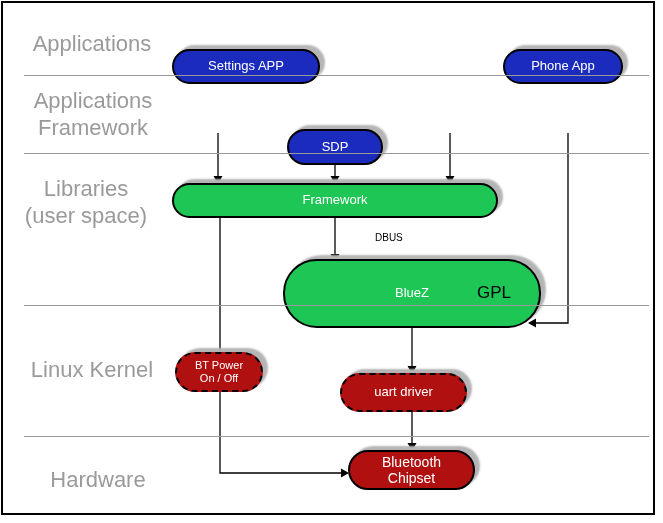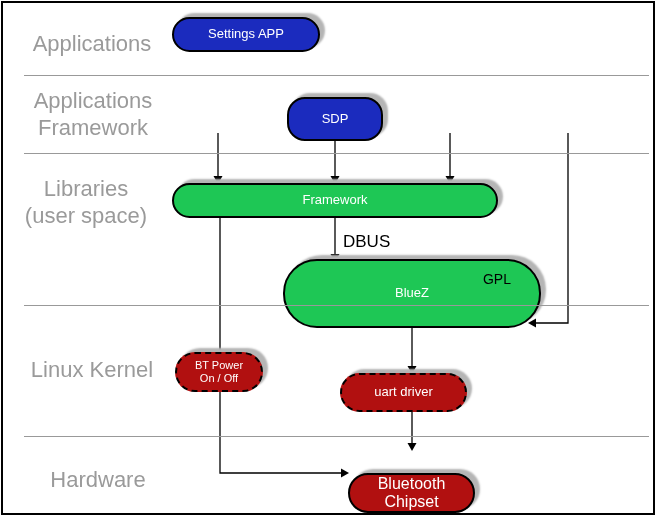--- a/index.html
+++ b/index.html
@@ -30,37 +30,37 @@
   .layer-label{
     position:absolute;color:var(--layer-label-gray);font-size:22px;
     line-height:27px;text-align:center;width:172px;z-index:2;white-space:nowrap;
   }
   .pill{
     position:absolute;display:flex;flex-direction:column;align-items:center;
     justify-content:center;color:var(--text-on-node);font-size:13px;
     border:2px solid #000;box-sizing:border-box;z-index:2;
     box-shadow:5px -4px 2px var(--node-shadow);text-align:center;line-height:1.15;
   }
-  .blue{background:var(--app-node);border-radius:18px;}
+  .blue{background:var(--app-node);border-radius:18px;margin-top:32px;}
   .green{background:var(--lib-node);border-radius:18px;}
   .red{background:var(--kernel-node);border-radius:20px;}
   .dashed{border:2px dashed #000;align-items:center;}
   .sub{font-size:10px;}
   .small{font-size:11px;}
-  .mid{font-size:16px;margin-top:23px;}
+  .mid{font-size:14px;}
   #edges{position:absolute;left:0;top:0;z-index:1;}
   .conn{stroke:var(--connector-black);stroke-width:1.3px;fill:none;}
   .conn-gray{stroke:var(--connector-gray);stroke-width:2px;fill:none;}
   .ah{fill:var(--connector-black);stroke:none;}
   .edge-label{
-    position:absolute;color:var(--annotation-black);font-size:17px;z-index:2;
+    position:absolute;color:var(--annotation-black);font-size:10px;z-index:2;margin-left:32px;
   }
   .gpl-tag{
-    position:absolute;top:10px;right:28px;color:var(--annotation-black);
-    font-size:14px;z-index:2;text-align:center;
+    position:absolute;top:22px;right:28px;color:var(--annotation-black);
+    font-size:17px;z-index:2;text-align:center;
   }
 </style>
 </head>
 <body>
 
 <div id="canvas">
 
   <div class="frame"></div>
 
   <div class="divider" style="top:75px"></div>
@@ -108,22 +108,25 @@
   <div class="layer-label" style="left:6px;top:356px">
     <span>Linux Kernel</span>
   </div>
   <div class="layer-label" style="left:12px;top:466px">
     <span>Hardware</span>
   </div>
 
   <div class="pill blue" style="left:172px;top:17px;width:148px;height:35px">
     <span>Settings APP</span>
   </div>
+  <div class="pill blue" style="left:503px;top:17px;width:120px;height:35px">
+    <span>Phone App</span>
+  </div>
 
-  <div class="pill blue" style="left:287px;top:97px;width:96px;height:44px">
+  <div class="pill blue" style="left:287px;top:97px;width:96px;height:36px">
     <span>SDP</span>
   </div>
 
   <div class="pill green" style="left:172px;top:183px;width:326px;height:35px">
     <span>Framework</span>
   </div>
   <div class="pill green" style="left:283px;top:259px;width:258px;height:69px;border-radius:34px">
     <span class="gpl-tag">GPL</span>
     <span>BlueZ</span>
   </div>

